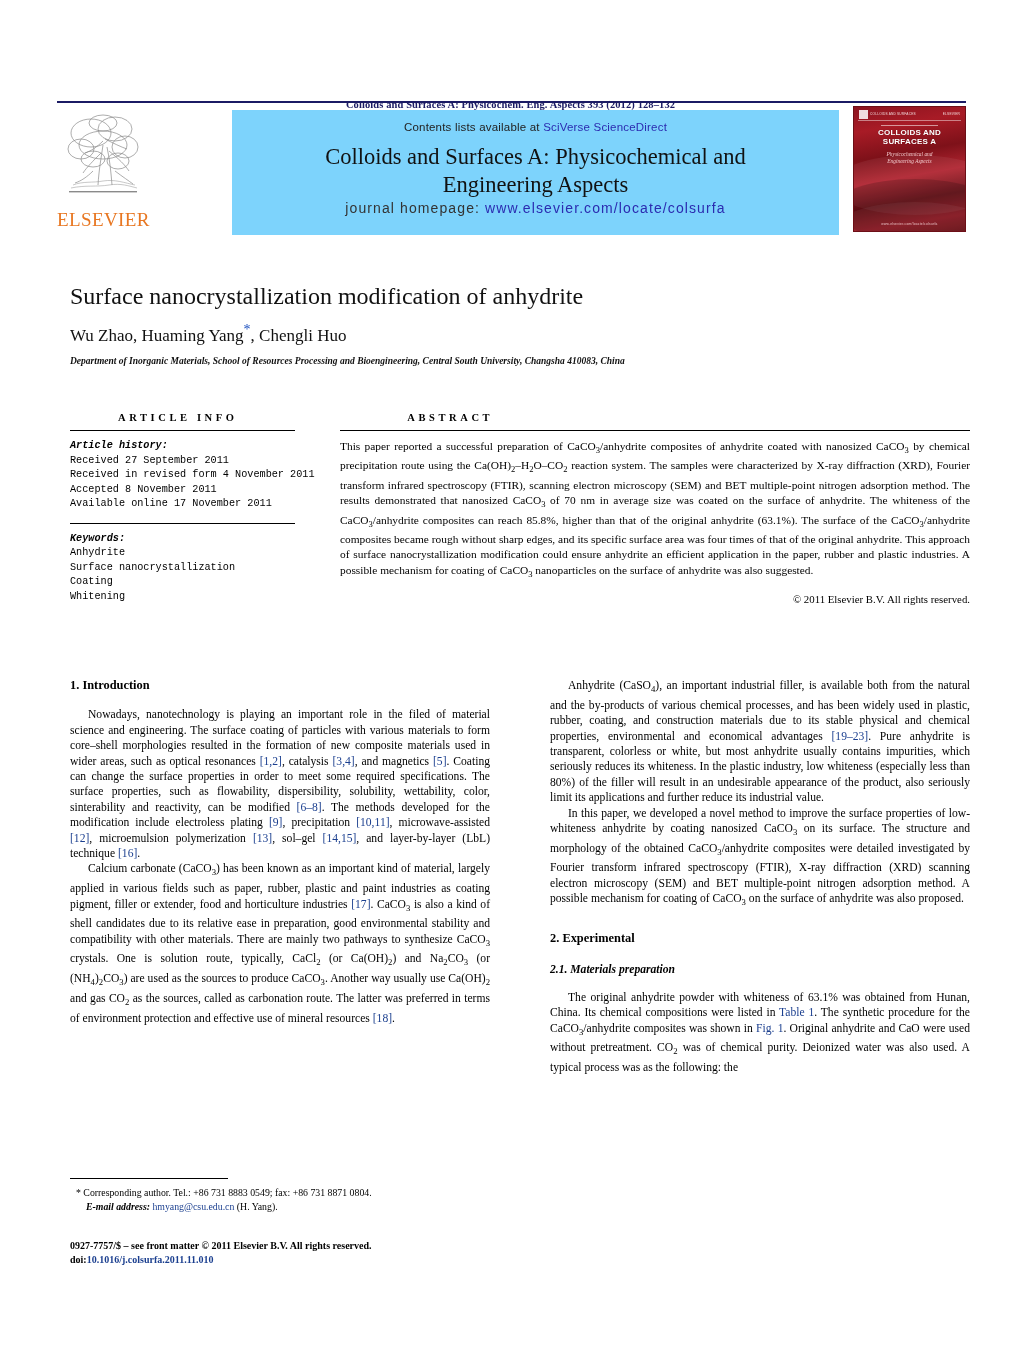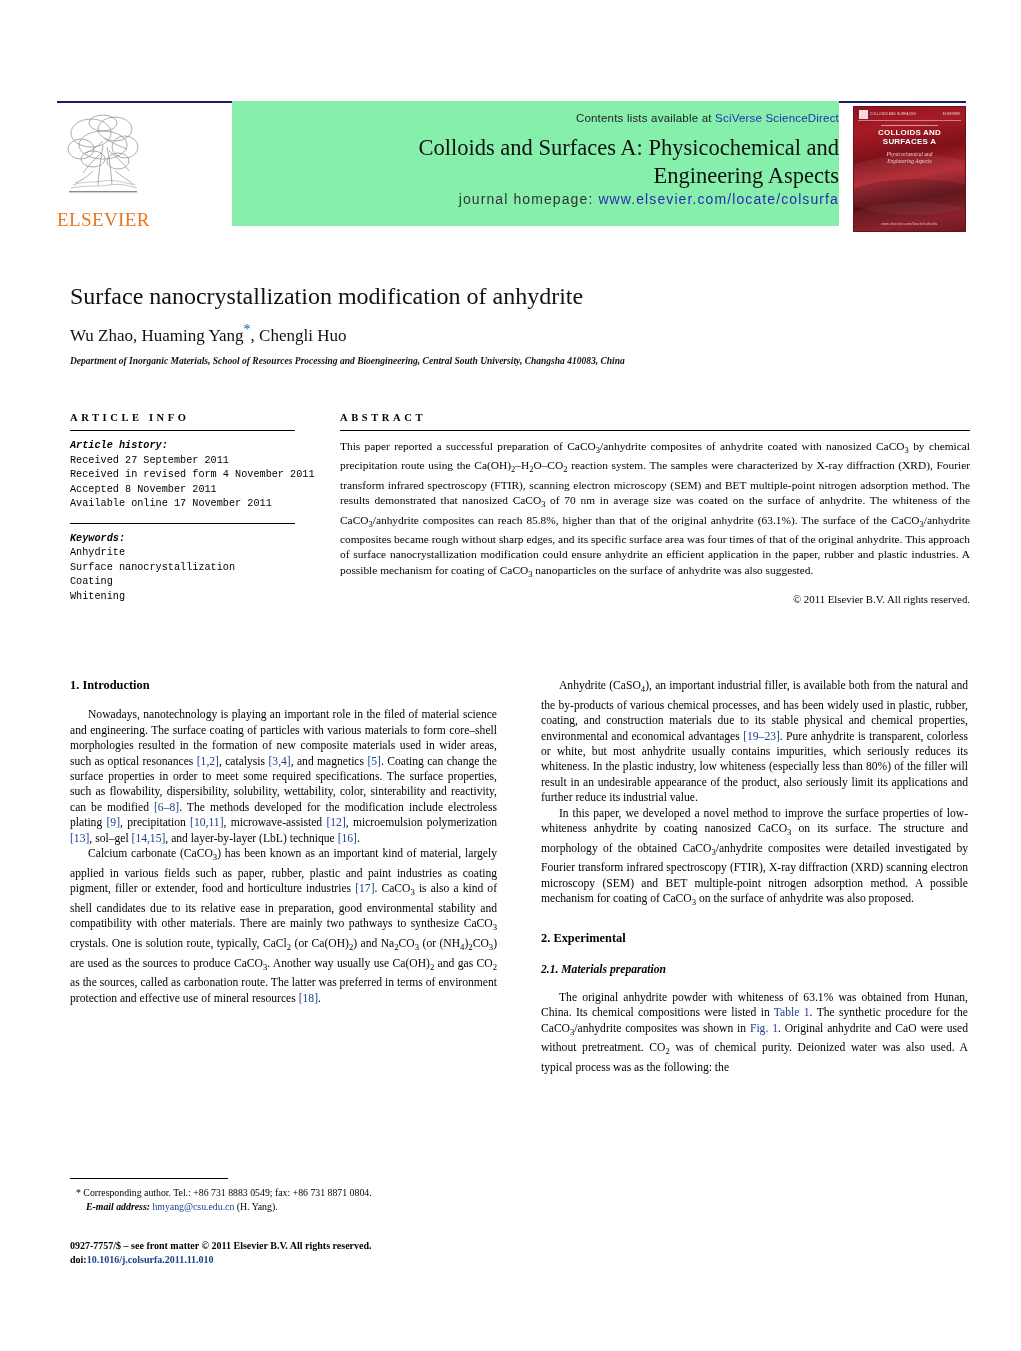--- a/index.html
+++ b/index.html
@@ -72,26 +72,26 @@
     left: 0px;
     width: 92px;
     text-align: center;
     font-family: "Liberation Serif", serif;
     font-size: 19px;
     letter-spacing: 0.4px;
     color: #e87722;
   }
   .journal-band {
     position: absolute;
-    top: 0;
+    top: 9px;
     left: 175px;
     width: 607px;
     height: 125px;
-    background: #86efac;
-    text-align: right;
+    background: #7dd3fc;
+    text-align: center;
   }
   .contents-line {
     margin-top: 11px;
     font-family: "Liberation Sans", sans-serif;
     font-size: 11.5px;
     color: #222;
     letter-spacing: 0.2px;
   }
   .contents-line .sd {
     color: #2b2bb0;
@@ -236,20 +236,21 @@
     width: 900px;
   }
   .ia-heads {
     display: flex;
   }
   .ia-head {
     font-family: "Liberation Serif", serif;
     font-weight: bold;
     font-size: 10.5px;
     letter-spacing: 3.6px;
+    margin-left: 48px;
   }
   .ia-head.left { width: 270px; }
   .ia-head.right { width: 630px; }
   .ia-rules {
     display: flex;
     margin-top: 7px;
   }
   .rule-left {
     width: 225px;
     height: 1px;
@@ -295,21 +296,21 @@
     font-size: 10.8px;
   }
 
   
   .body-cols {
     position: absolute;
     top: 678px;
     left: 70px;
     width: 900px;
     display: flex;
-    gap: 44px;
+    gap: 60px;
   }
   .col {
     width: 427px;
     font-family: "Liberation Serif", serif;
     font-size: 11.6px;
     line-height: 15.4px;
     text-align: justify;
   }
   .col h2 {
     font-family: "Liberation Serif", serif;

